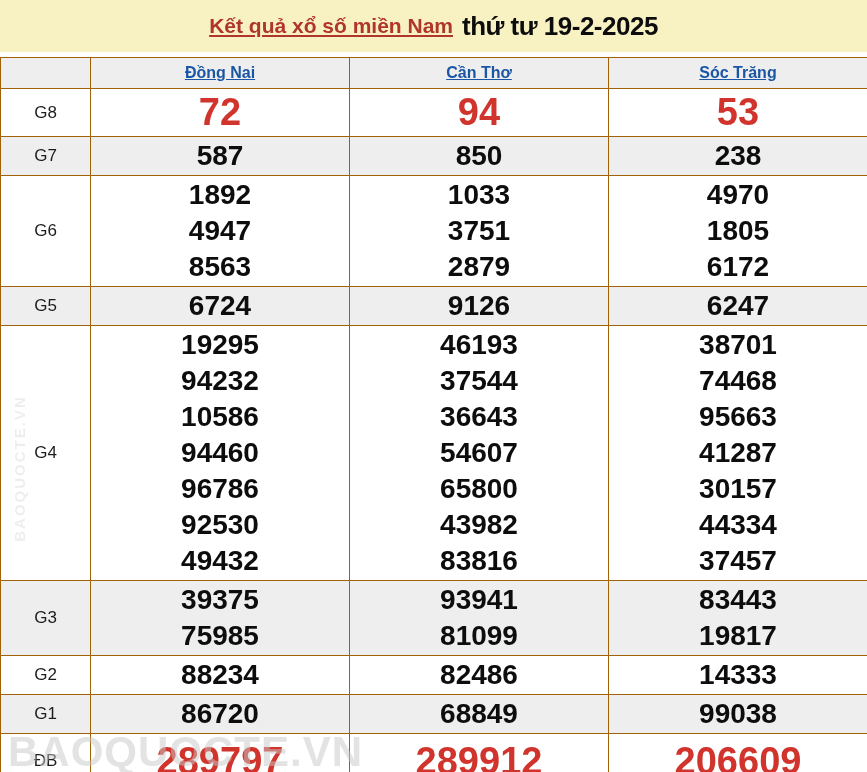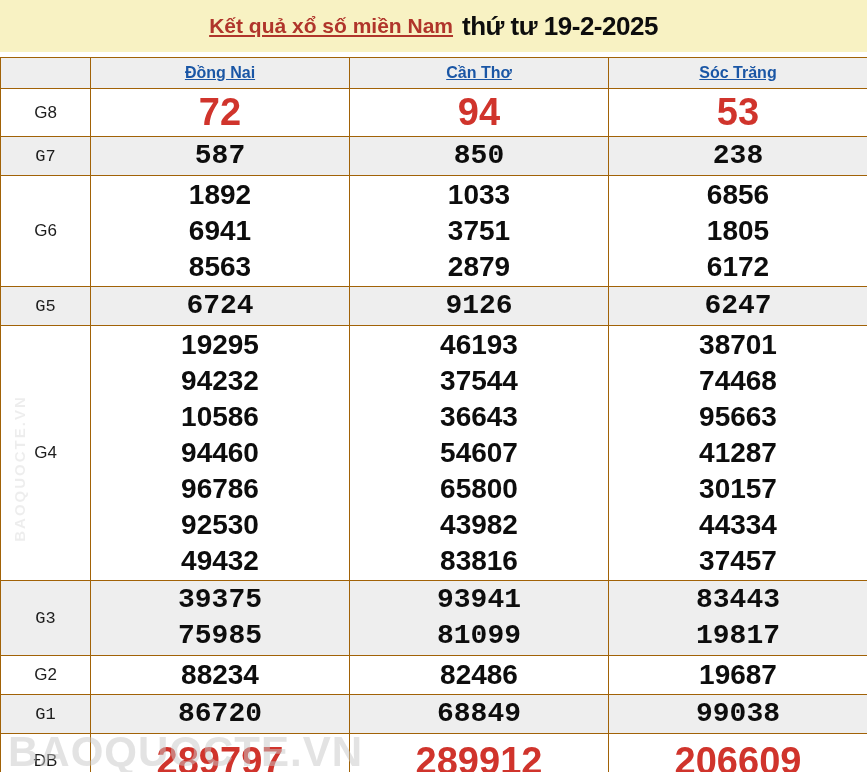--- a/index.html
+++ b/index.html
@@ -10,21 +10,21 @@
   .title-link { color:#B0352B; font-weight:bold; font-size:21px; text-decoration:underline; cursor:pointer; white-space:nowrap; }
   .title-date { color:#0d0d0d; font-weight:bold; font-size:26px; letter-spacing:-0.5px; white-space:nowrap; }
 
   table.results { border-collapse:collapse; width:867px; margin-top:5px; table-layout:fixed; }
   .results th, .results td { border:1px solid #a16207; padding:1px 8px; text-align:center; vertical-align:middle; }
   .results thead tr { background:#EEEEEE; height:31px; }
   .corner { width:90px; }
   .prov-link { color:#1A56A5; font-weight:bold; font-size:16px; text-decoration:underline; cursor:pointer; }
 
   tr.white { background:#FFFFFF; }
-  tr.gray  { background:#EEEEEE;font-family:Liberation Mono, monospace; }
+  tr.gray  { background:#EEEEEE; }
   td.label { font-size:17px; font-weight:400; color:#1c1c1c; }
   .num { font-size:28px; font-weight:bold; color:#0d0d0d; line-height:36px; letter-spacing:0px; }
   tr.hl .num { font-size:38px; color:#D0342C; line-height:45px; }
   tr.row-db .num { line-height:52px; }
 
   .wm-bottom { position:absolute; left:8px; top:728px; font-size:42px; font-weight:bold;
                color:rgba(200,200,200,0.50); letter-spacing:1px; z-index:5; pointer-events:none; white-space:nowrap; }
   .wm-left { position:absolute; left:-66px; top:460px; width:170px; text-align:center;
              transform:rotate(-90deg); font-size:15px; font-weight:bold; color:rgba(0,0,0,0.07);
              letter-spacing:2px; z-index:5; pointer-events:none; white-space:nowrap; }
@@ -76,30 +76,30 @@
             <div class="num">850</div>
           </td>
           <td>
             <div class="num">238</div>
           </td>
         </tr>
         <tr class="white row-g6">
           <td class="label">G6</td>
           <td>
             <div class="num">1892</div>
-            <div class="num">6941</div>
+            <div class="num">4947</div>
             <div class="num">8563</div>
           </td>
           <td>
             <div class="num">1033</div>
             <div class="num">3751</div>
             <div class="num">2879</div>
           </td>
           <td>
-            <div class="num">6856</div>
+            <div class="num">4970</div>
             <div class="num">1805</div>
             <div class="num">6172</div>
           </td>
         </tr>
         <tr class="gray row-g5">
           <td class="label">G5</td>
           <td>
             <div class="num">6724</div>
           </td>
           <td>
@@ -156,21 +156,21 @@
         </tr>
         <tr class="white row-g2">
           <td class="label">G2</td>
           <td>
             <div class="num">88234</div>
           </td>
           <td>
             <div class="num">82486</div>
           </td>
           <td>
-            <div class="num">19687</div>
+            <div class="num">14333</div>
           </td>
         </tr>
         <tr class="gray row-g1">
           <td class="label">G1</td>
           <td>
             <div class="num">86720</div>
           </td>
           <td>
             <div class="num">68849</div>
           </td>

